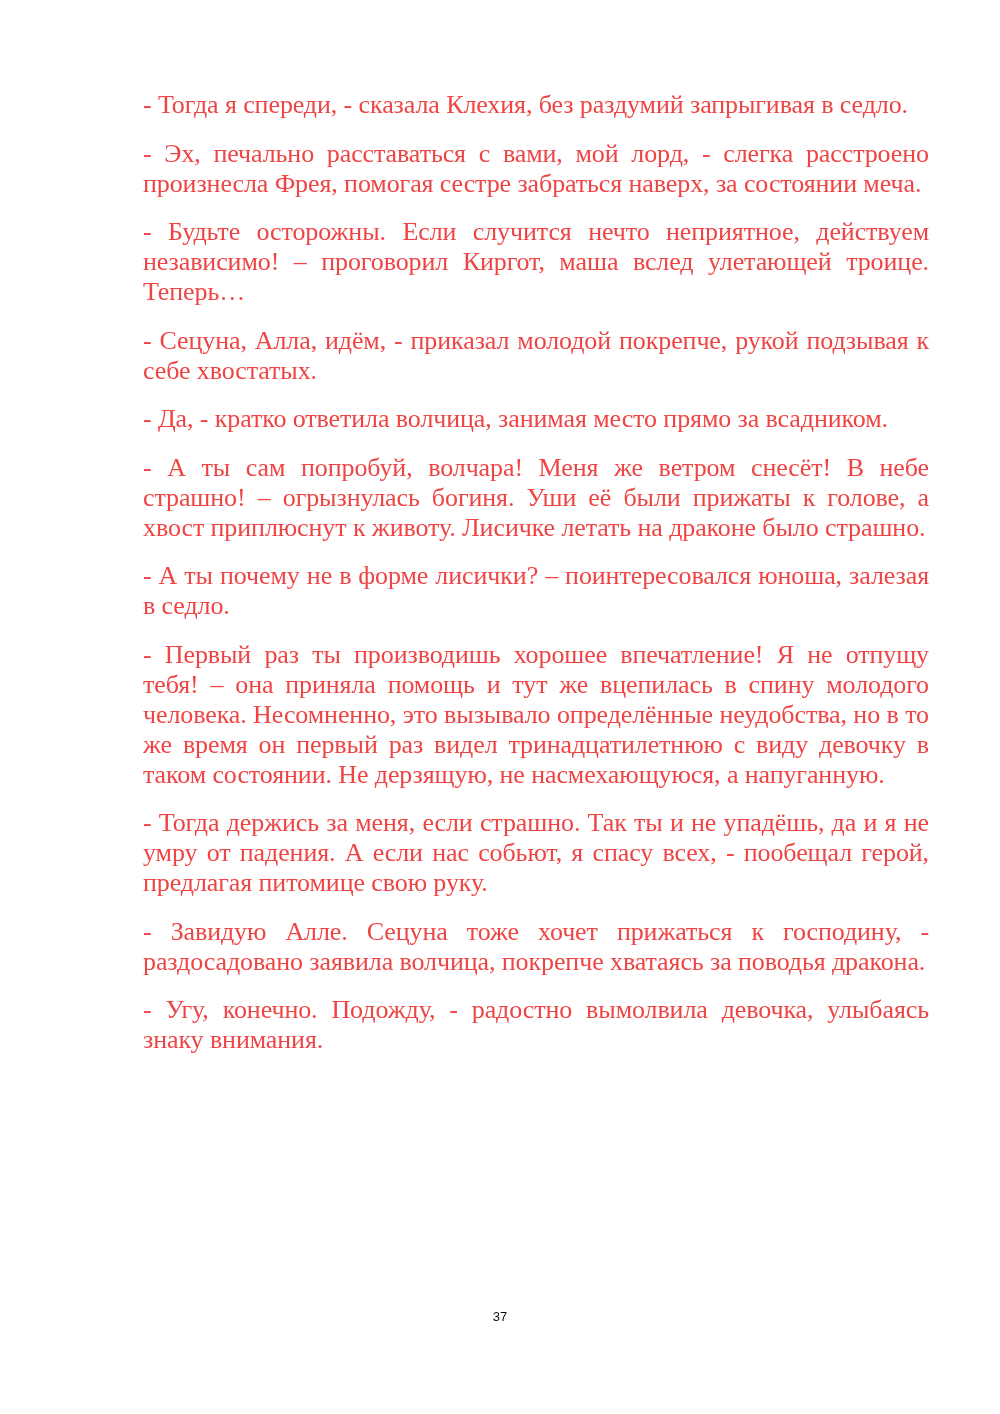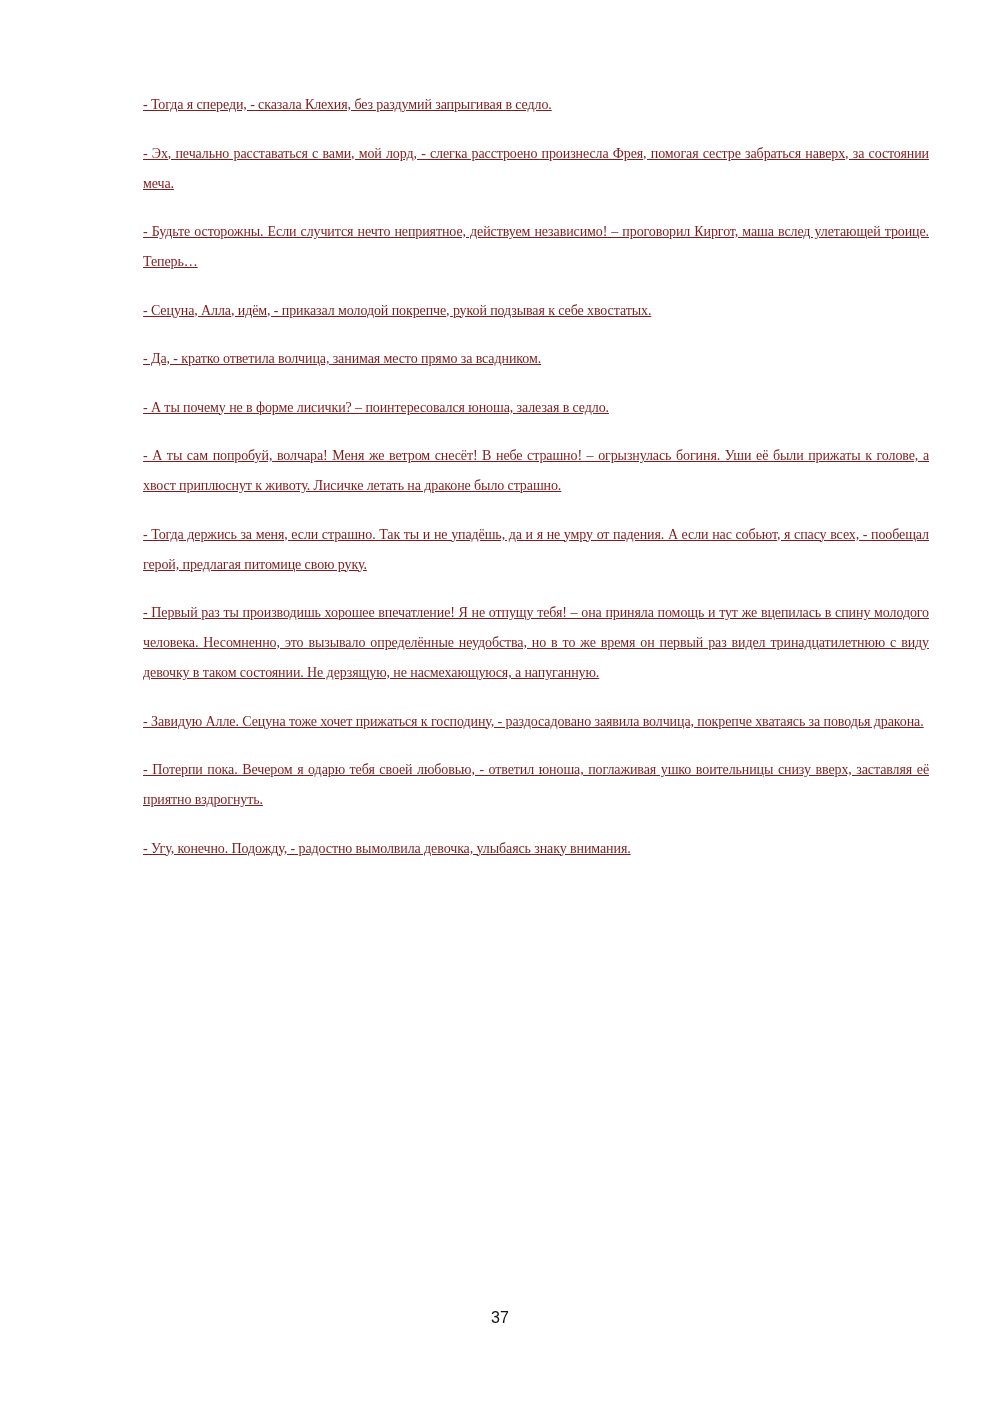--- a/index.html
+++ b/index.html
@@ -12,56 +12,54 @@
       height: 1414px;
       position: relative;
       overflow: hidden;
     }
     .page {
       position: absolute;
       left: 143px;
       top: 90px;
       width: 786px;
       font-family: "Liberation Serif", "DejaVu Serif", serif;
-      font-size: 14px;
+      font-size: 26px;
       line-height: 30px;
-      color: #7f1d1d;
-      text-decoration: underline;
+      color: #ef4444;
     }
     .para {
       margin: 0 0 18.5px 0;
       text-align: justify;
       text-align-last: left;
       letter-spacing: -0.1px;
     }
     .para.indent {
       text-indent: 56px;
     }
     .page-number {
       position: absolute;
       left: 0;
       width: 1000px;
       top: 1309px;
       text-align: center;
       font-family: "Liberation Sans", "DejaVu Sans", sans-serif;
-      font-size: 16px;
+      font-size: 13px;
       color: #111111;
     }
   </style>
 </head>
 <body>
 
 <div class="page">
   <p class="para">- Тогда я спереди, - сказала Клехия, без раздумий запрыгивая в седло.</p>
   <p class="para">- Эх, печально расставаться с вами, мой лорд, - слегка расстроено произнесла Фрея, помогая сестре забраться наверх, за состоянии меча.</p>
   <p class="para">- Будьте осторожны. Если случится нечто неприятное, действуем независимо! – проговорил Киргот, маша вслед улетающей троице. Теперь…</p>
   <p class="para">- Сецуна, Алла, идём, - приказал молодой покрепче, рукой подзывая к себе хвостатых.</p>
   <p class="para">- Да, - кратко ответила волчица, занимая место прямо за всадником.</p>
+  <p class="para">- А ты сам попробуй, волчара! Меня же ветром снесёт! В небе страшно! – огрызнулась богиня. Уши её были прижаты к голове, а хвост приплюснут к животу. Лисичке летать на драконе было страшно.</p>
   <p class="para">- А ты почему не в форме лисички? – поинтересовался юноша, залезая в седло.</p>
-  <p class="para">- А ты сам попробуй, волчара! Меня же ветром снесёт! В небе страшно! – огрызнулась богиня. Уши её были прижаты к голове, а хвост приплюснут к животу. Лисичке летать на драконе было страшно.</p>
+  <p class="para">- Первый раз ты производишь хорошее впечатление! Я не отпущу тебя! – она приняла помощь и тут же вцепилась в спину молодого человека. Несомненно, это вызывало определённые неудобства, но в то же время он первый раз видел тринадцатилетнюю с виду девочку в таком состоянии. Не дерзящую, не насмехающуюся, а напуганную.</p>
   <p class="para">- Тогда держись за меня, если страшно. Так ты и не упадёшь, да и я не умру от падения. А если нас собьют, я спасу всех, - пообещал герой, предлагая питомице свою руку.</p>
-  <p class="para">- Первый раз ты производишь хорошее впечатление! Я не отпущу тебя! – она приняла помощь и тут же вцепилась в спину молодого человека. Несомненно, это вызывало определённые неудобства, но в то же время он первый раз видел тринадцатилетнюю с виду девочку в таком состоянии. Не дерзящую, не насмехающуюся, а напуганную.</p>
   <p class="para">- Завидую Алле. Сецуна тоже хочет прижаться к господину, - раздосадовано заявила волчица, покрепче хватаясь за поводья дракона.</p>
-  <p class="para">- Потерпи пока. Вечером я одарю тебя своей любовью, - ответил юноша, поглаживая ушко воительницы снизу вверх, заставляя её приятно вздрогнуть.</p>
   <p class="para">- Угу, конечно. Подожду, - радостно вымолвила девочка, улыбаясь знаку внимания.</p>
 </div>
 
 <div class="page-number">37</div>
 
 </body></html>

